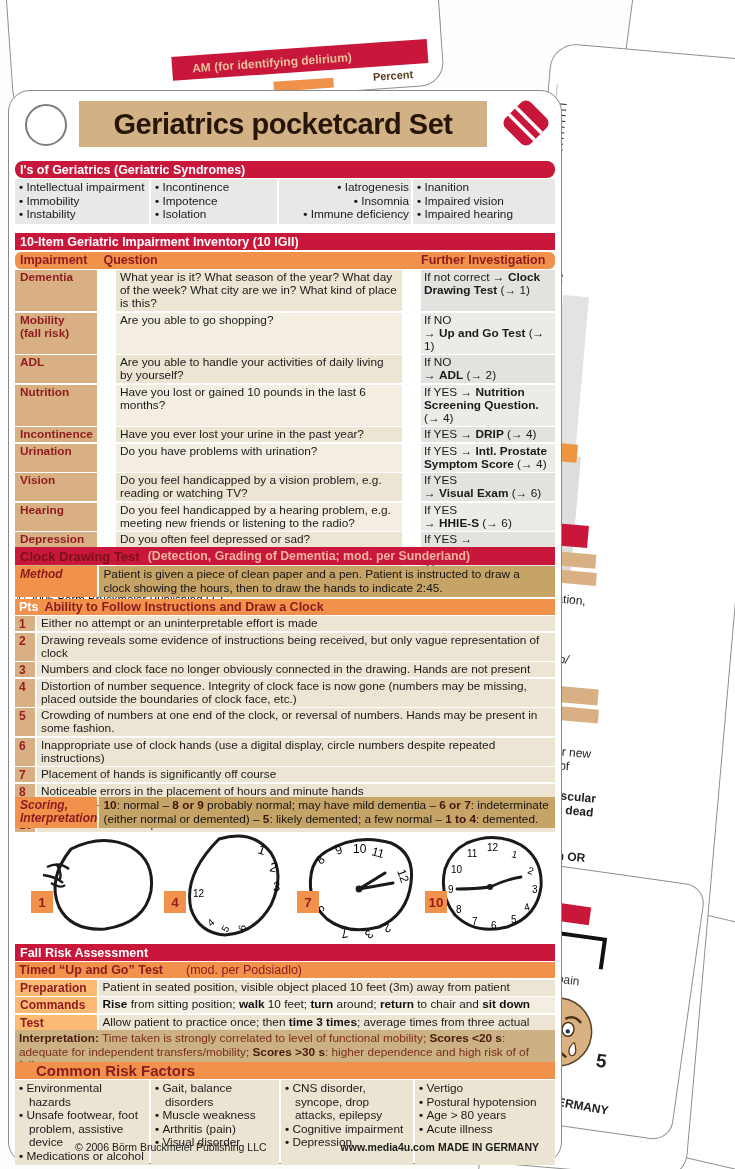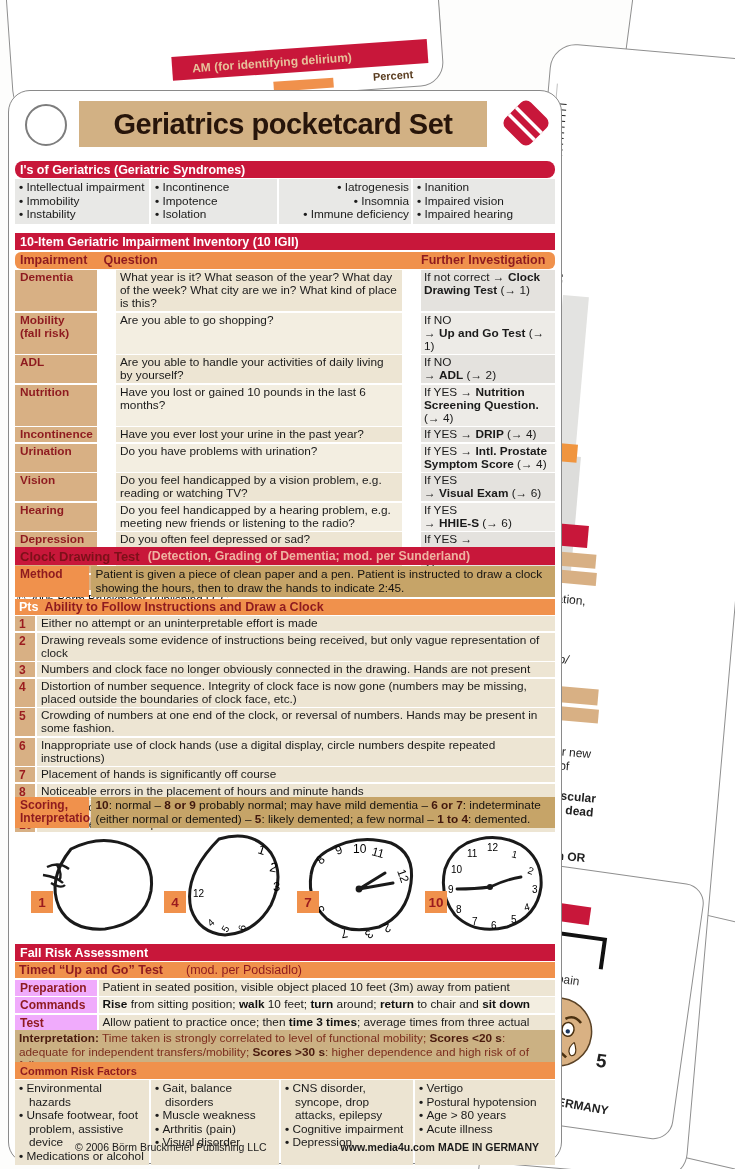--- a/index.html
+++ b/index.html
@@ -16,22 +16,22 @@
   .front{position:absolute;left:8px;top:90px;width:552px;height:1072px;background:#fff;
          border:1.5px solid #8a8a8a;border-radius:22px;z-index:10;}
   .hole{position:absolute;left:16px;top:13px;width:38px;height:38px;border:2px solid #7d7d7d;
         border-radius:50%;background:#fff;}
   .titlebar{position:absolute;left:70px;top:10px;width:408px;height:46px;background:#d2b184;
             display:flex;align-items:center;justify-content:center;}
   .titlebar span{font-size:29px;font-weight:bold;color:#27150a;letter-spacing:-0.5px;}
   .sec{position:absolute;left:6px;width:540px;}
   .bar-red{background:#c8173a;color:#fff;font-weight:bold;font-size:12.5px;height:17px;
            display:flex;align-items:center;padding-left:5px;box-sizing:border-box;}
-  .bar-orange{background:#f0914c;color:#8e1a1f;font-weight:bold;font-size:11px;height:17px;
-           display:flex;align-items:center;padding-left:5px;box-sizing:border-box;}
+  .bar-orange{background:#f0914c;color:#8e1a1f;font-weight:bold;font-size:15px;height:17px;
+           display:flex;align-items:center;padding-left:21px;box-sizing:border-box;}
   .cols4{display:flex;gap:2px;}
   .col-bul{padding:2px 2px 2px 4px;box-sizing:border-box;font-size:11.8px;line-height:13.5px;}
   .col-gray{background:#e8e8e6;}
   .col-beige{background:#ece4d2;}
   .bi{padding-left:10px;text-indent:-10px;}
   .bi::before{content:"• ";font-weight:bold;}
   
   .colhdr{display:flex;gap:1.5px;font-weight:bold;color:#8e1a1f;font-size:12.5px;background:#f0914c;
           height:17px;align-items:center;border-radius:6px;}
   .colhdr .c1{width:82px;padding-left:5px;}
@@ -44,38 +44,38 @@
   .tf{width:134px;font-size:11.8px;line-height:13px;padding:1px 3px;box-sizing:border-box;white-space:pre-line;}
   .bgA{background:#ede5d3;} .bgB{background:#f3eee1;}
   .bgGA{background:#e4e2de;} .bgGB{background:#edebe7;}
   .copyline{font-size:11.5px;margin-top:3px;padding-left:2px;color:#111;}
   
   .cdt-bar{display:flex;align-items:center;gap:8px;background:#c8173a;height:18px;padding-left:5px;
            box-sizing:border-box;}
   .cdt-bar .t1{color:#7c1019;font-weight:bold;font-size:13px;}
   .cdt-bar .t2{color:#efb3a1;font-size:12.3px;font-weight:bold;}
   .mrow{display:flex;gap:1.5px;}
-  .mlabel{width:74px;background:#f0914c;font-weight:bold;color:#8e1a1f;font-size:12px;
-          padding:2px 2px 2px 5px;box-sizing:border-box;white-space:pre-line;line-height:13px;}
+  .mlabel{width:82px;background:#f0914c;font-weight:bold;color:#8e1a1f;font-size:12px;
+          padding:2px 2px 2px 5px;box-sizing:border-box;white-space:pre-line;line-height:13px;font-style:italic;}
   .mbody{flex:1;background:#c6a468;font-size:11.8px;line-height:13.5px;padding:2px 5px;box-sizing:border-box;color:#161310;}
   .ptsbar{background:#f0914c;height:16px;display:flex;align-items:center;font-size:12.5px;font-weight:bold;}
   .ptsbar .w{color:#fff;padding-left:4px;}
   .ptsbar .m{color:#8e1a1f;padding-left:6px;}
   .prow{display:flex;gap:2px;margin-bottom:1.5px;}
   .pn{width:20px;background:#d8b084;color:#9b1b1e;font-weight:bold;font-size:12px;text-align:left;
       padding:1px 0 0 4px;box-sizing:border-box;}
   .pt{flex:1;background:#ede5d3;font-size:11.8px;line-height:13px;padding:1px 4px;box-sizing:border-box;}
   .scoring .mbody b{color:#40170d;}
   
   .clockrow{height:108px;}
   .badge{position:absolute;width:22px;height:22px;background:#f0914c;color:#9b1b1e;font-weight:bold;
          font-size:13.5px;display:flex;align-items:center;justify-content:center;}
   
   .frow{display:flex;gap:1.5px;margin-bottom:1.5px;}
-  .fl{width:82px;background:#f0abfc;font-weight:bold;color:#8e1a1f;font-size:12px;
+  .fl{width:82px;background:#fdba74;font-weight:bold;color:#8e1a1f;font-size:12px;
       padding:1px 2px 1px 5px;box-sizing:border-box;}
   .fc{flex:1;font-size:11.8px;line-height:13.5px;padding:1px 4px;box-sizing:border-box;}
   .fc b{color:#111;}
   .interp{background:#cbb183;font-size:11.8px;line-height:13.5px;padding:2px 4px;box-sizing:border-box;
           color:#7c2d1e;}
   .interp b{color:#4a1a0e;}
   
   .cfooter{position:absolute;left:0;right:0;top:1050px;display:flex;font-size:10.5px;align-items:center;}
   .cfooter .c{margin-left:66px;}
   .cfooter .w{margin-left:74px;font-weight:bold;}

